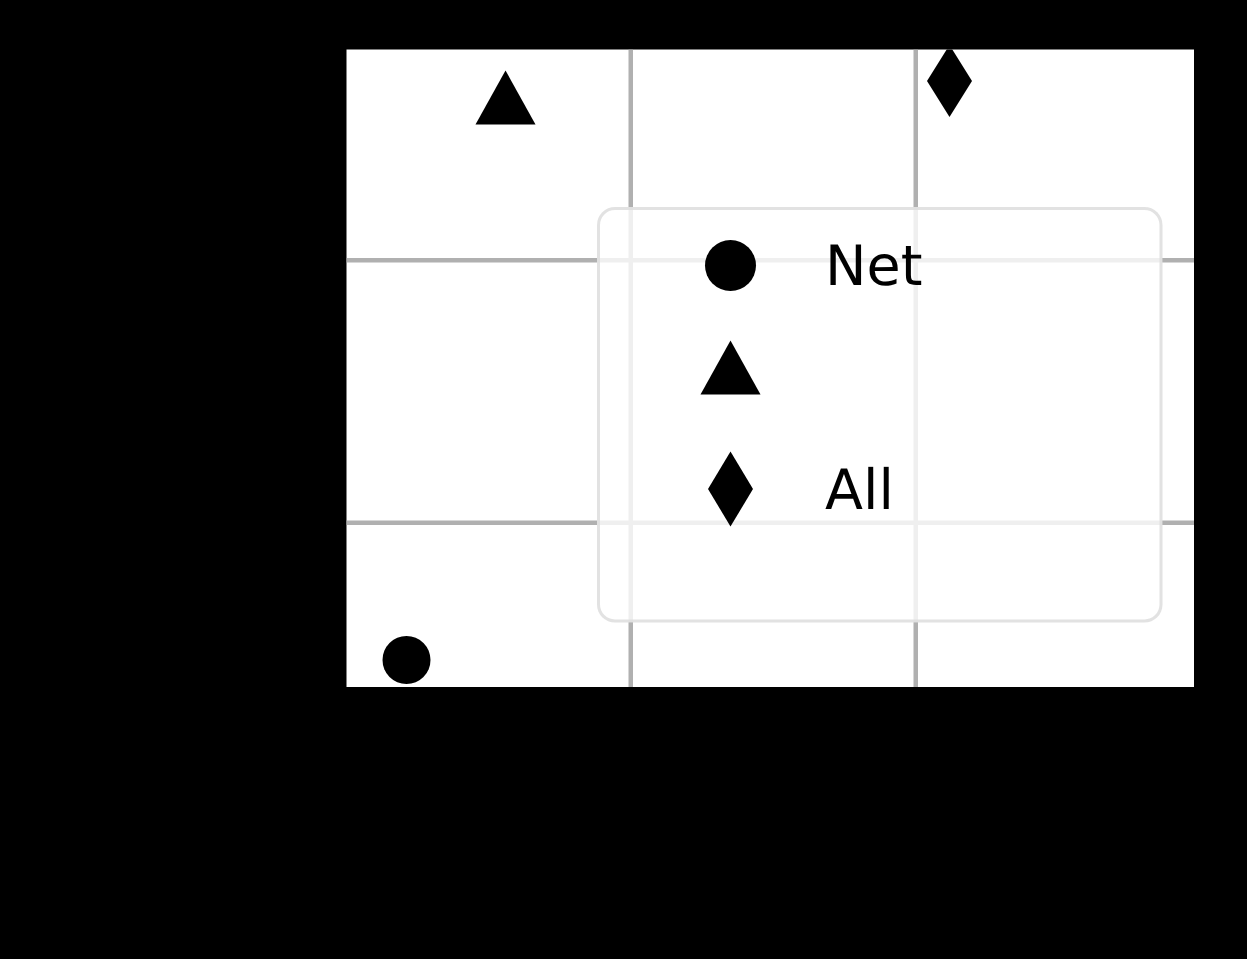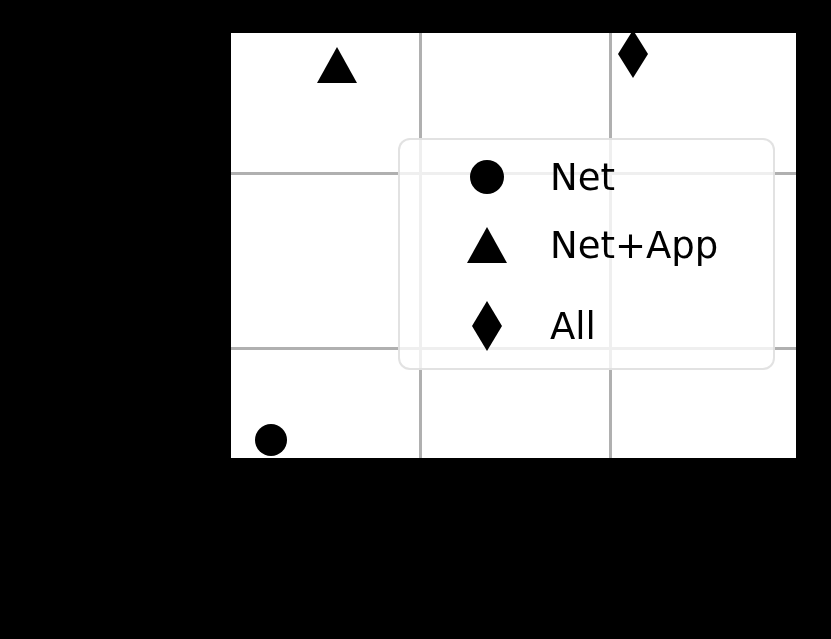--- a/index.html
+++ b/index.html
@@ -48,21 +48,21 @@
     position: absolute;
     transform: translate(-50%, -50%);
   }
   .marker svg { display: block; }
   
   #legend {
     position: absolute;
     left: 398px;
     top: 138px;
     width: 377px;
-    height: 232px;
+    height: 277px;
     background: rgba(255,255,255,0.80);
     border: 2px solid rgba(221,221,221,0.85);
     border-radius: 12px;
     box-sizing: border-box;
   }
   .legend-row {
     position: absolute;
     left: 0;
     width: 100%;
     height: 66px;
@@ -130,21 +130,20 @@
       </span>
       <span class="legend-label">Net</span>
     </div>
 
     <div class="legend-row" style="top:72px;">
       <span class="legend-marker">
         <svg width="42" height="38" viewBox="0 0 42 38" aria-hidden="true">
           <polygon points="21,1 41,37 1,37" fill="#000000"></polygon>
         </svg>
       </span>
-      <span class="legend-label">Net+App</span>
     </div>
 
     <div class="legend-row" style="top:153px;">
       <span class="legend-marker">
         <svg width="32" height="52" viewBox="0 0 32 52" aria-hidden="true">
           <polygon points="16,1 31,26 16,51 1,26" fill="#000000"></polygon>
         </svg>
       </span>
       <span class="legend-label">All</span>
     </div>

